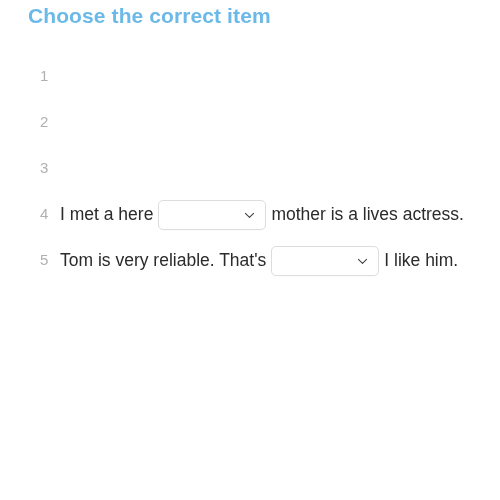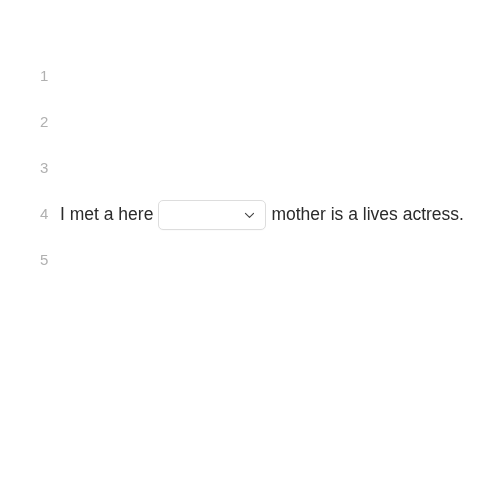--- a/index.html
+++ b/index.html
@@ -115,20 +115,21 @@
   .q2 { margin-bottom: 6px; }
   .q3 { margin-bottom: 6px; }
   .q4 { margin-bottom: 6px; }
   .q5 { margin-bottom: 0; }
 </style>
 </head>
 <body>
 
 <div class="page">
 
+  <div class="exercise-title">Choose the correct item</div>
 
   <div class="questions">
 
     <div class="question q1">
       <span class="q-number">1</span>
     </div>
 
     <div class="question q2">
       <span class="q-number">2</span>
     </div>
@@ -146,16 +147,26 @@
             <svg viewBox="0 0 16 16" xmlns="http://www.w3.org/2000/svg">
               <path d="M3 6 L8 11 L13 6" fill="none" stroke="#444444" stroke-width="1.4" stroke-linecap="round" stroke-linejoin="round"></path>
             </svg>
           </span>
         </span><span class="q-text">mother is a lives actress.</span>
       </span>
     </div>
 
     <div class="question q5">
       <span class="q-number">5</span>
+      <span class="q-body">
+        <span class="q-text">Tom is very reliable. That's</span><span class="answer-select">
+          <span class="select-value"></span>
+          <span class="chevron-down-icon">
+            <svg viewBox="0 0 16 16" xmlns="http://www.w3.org/2000/svg">
+              <path d="M3 6 L8 11 L13 6" fill="none" stroke="#444444" stroke-width="1.4" stroke-linecap="round" stroke-linejoin="round"></path>
+            </svg>
+          </span>
+        </span><span class="q-text">I like him.</span>
+      </span>
     </div>
 
   </div>
 </div>
 
 </body></html>

